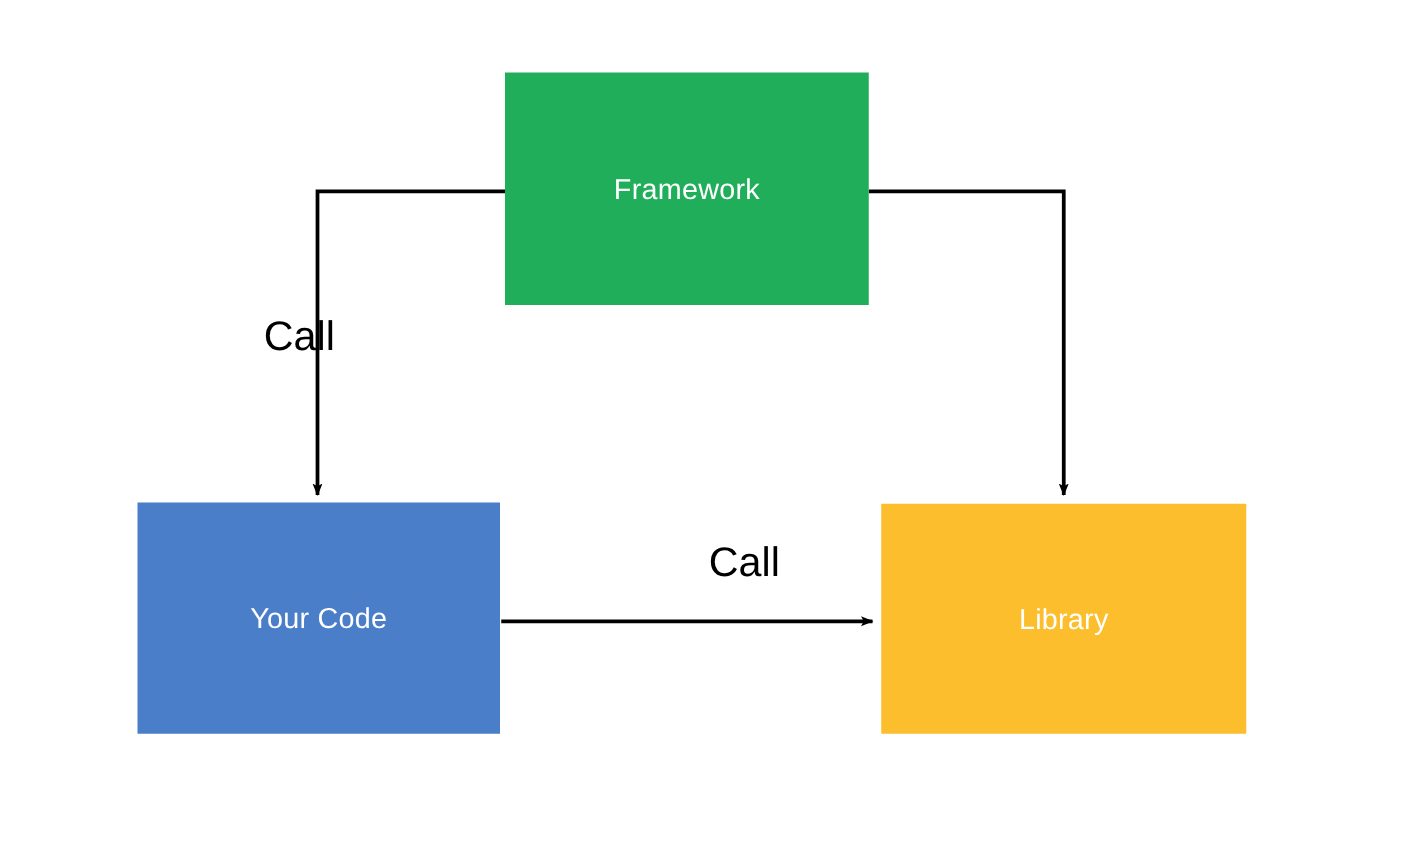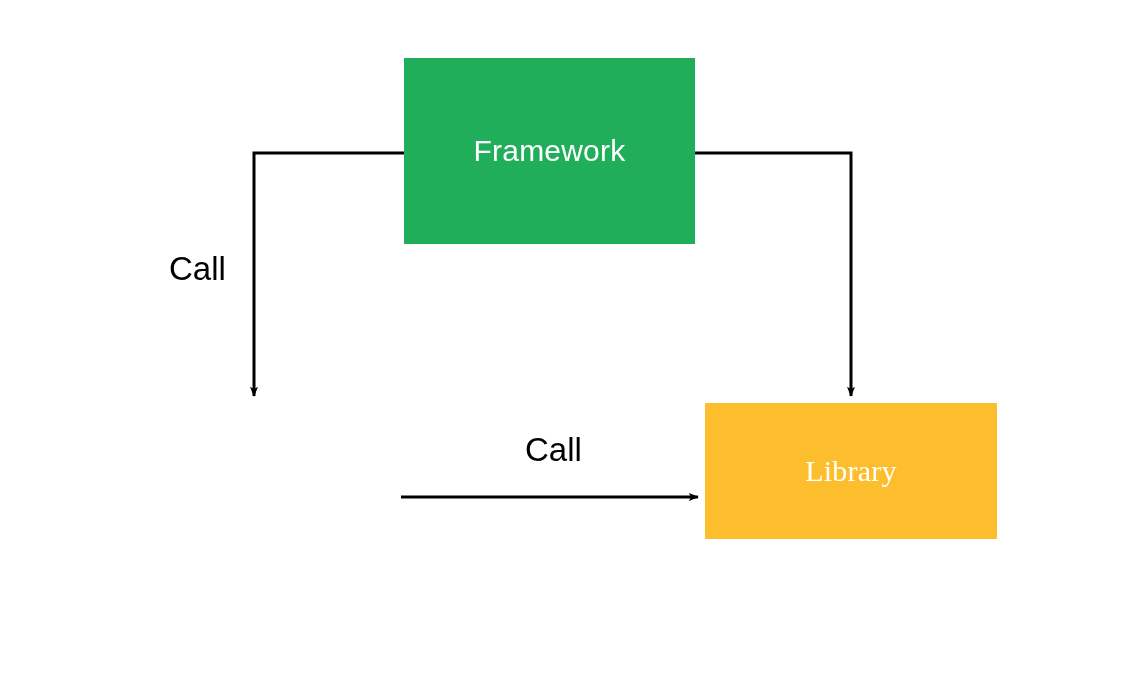--- a/index.html
+++ b/index.html
@@ -17,21 +17,21 @@
     height: 678px;
     background: #ffffff;
     overflow: hidden;
   }
   .node {
     position: absolute;
     display: flex;
     align-items: center;
     justify-content: center;
     color: #ffffff;
-    font-size: 30px;
+    font-size: 23px;
     font-weight: 400;
     line-height: 1;
     letter-spacing: 0.2px;
     white-space: nowrap;
     box-sizing: border-box;
   }
   #node-framework {
     left: 404px;
     top: 58px;
     width: 291px;
@@ -57,20 +57,21 @@
     height: 678px;
     pointer-events: none;
   }
   .edge-label {
     position: absolute;
     color: #000000;
     font-size: 33px;
     font-weight: 400;
     line-height: 1;
     white-space: nowrap;
+    margin-left: 42px;
   }
   #label-call-left {
     left: 169px;
     top: 252px;
   }
   #label-contains {
     left: 880px;
     top: 252px;
   }
   #label-call-mid {
@@ -94,22 +95,25 @@
 
     <path d="M695,153 L851,153 L851,396" fill="none" stroke="#000000" stroke-width="3" stroke-linecap="butt" stroke-linejoin="miter" marker-end="url(#arrow-head)"></path>
 
     <path d="M401,497 L698,497" fill="none" stroke="#000000" stroke-width="3" stroke-linecap="butt" marker-end="url(#arrow-head)"></path>
   </svg>
 
   <div class="node" id="node-framework" style="left: 404px; top: 58px; width: 291px; height: 186px; background: rgb(33, 174, 90); color: rgb(255, 255, 255);">
     <span>Framework</span>
   </div>
 
+  <div class="node" id="node-yourcode" style="left: 110px; top: 402px; width: 290px; height: 185px; background: rgb(74, 126, 200); color: rgb(255, 255, 255);">
+    <span>Your Code</span>
+  </div>
 
-  <div class="node" id="node-library" style="left: 705px; top: 403px; width: 292px; height: 136px; background: rgb(252, 190, 44); color: rgb(255, 255, 255); font-family: Liberation Serif, serif;">
+  <div class="node" id="node-library" style="left: 705px; top: 403px; width: 292px; height: 184px; background: rgb(252, 190, 44); color: rgb(255, 255, 255);">
     <span>Library</span>
   </div>
 
   <div class="edge-label" id="label-call-left">Call</div>
 
 
   <div class="edge-label" id="label-call-mid">Call</div>
 
 </div>
 

